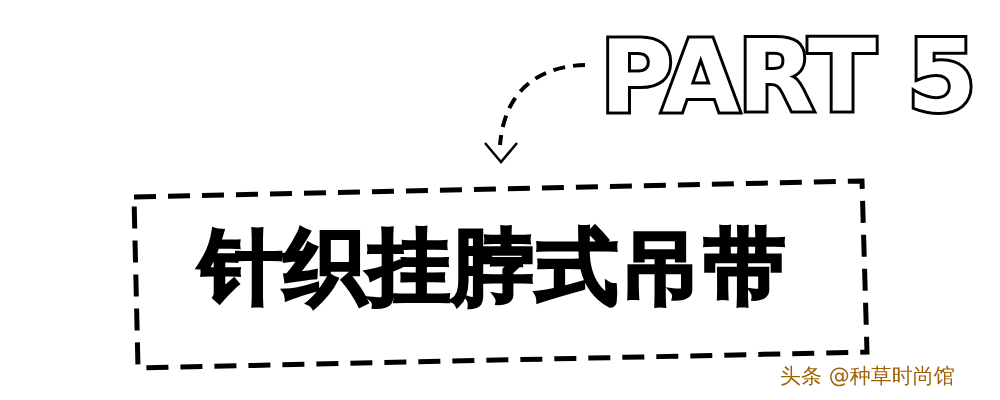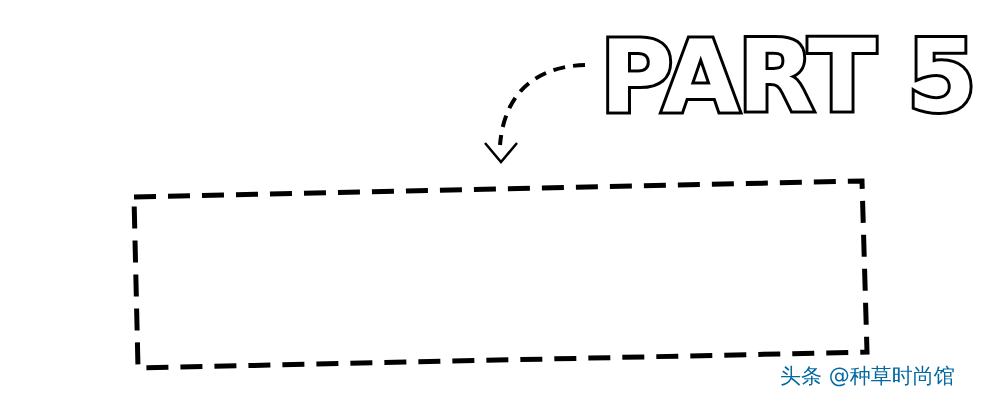--- a/index.html
+++ b/index.html
@@ -13,32 +13,33 @@
     }
     .heading {
       position: absolute; left: 200px; top: 212px; width: 580px; height: 110px;
       text-align: center; font-family: "DejaVu Sans", sans-serif; font-weight: bold;
       font-size: 82px; line-height: 110px; color: #000000; letter-spacing: 2px;
       -webkit-text-stroke: 3px #000000; white-space: nowrap;
     }
     .watermark {
       position: absolute; left: 780px; top: 358px; width: 215px; height: 36px;
       font-family: "DejaVu Sans", sans-serif; font-size: 21px; line-height: 36px;
-      color: #0369a1; white-space: nowrap; text-shadow: 1px 1px 0 #ffffff, -1px -1px 0 #ffffff;
+      color: #a16207; white-space: nowrap; text-shadow: 1px 1px 0 #ffffff, -1px -1px 0 #ffffff;
     }
   </style>
 </head>
 <body>
 
 <div class="canvas">
   <svg width="1000" height="400" viewBox="0 0 1000 400" style="position:absolute;left:0;top:0;">
 
     <g>
       <path d="M585 65 C 545 66, 505 85, 500 145" fill="none" stroke="#000" stroke-width="4" stroke-dasharray="12 8" stroke-linecap="butt"></path>
       <polyline points="485,143 501,162 517,143" fill="none" stroke="#000" stroke-width="2.5"></polyline>
     </g>
 
     <polygon points="134,197 862,181 867,352 138,368" fill="none" stroke="#000" stroke-width="5" stroke-dasharray="22 12"></polygon>
   </svg>
 
   <div class="part-title">PART 5</div>
+  <div class="heading">针织挂脖式吊带</div>
   <div class="watermark">头条 @种草时尚馆</div>
 </div>
 
 </body></html>

